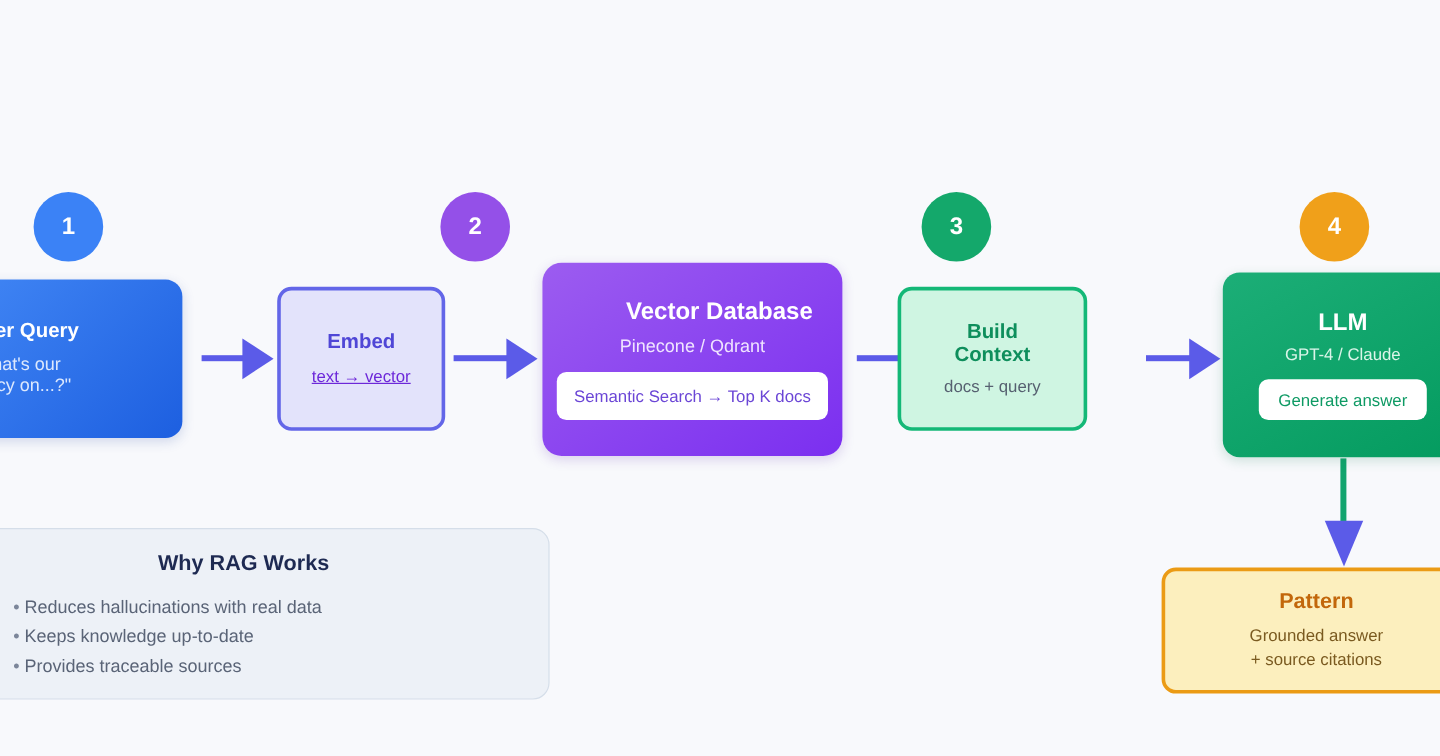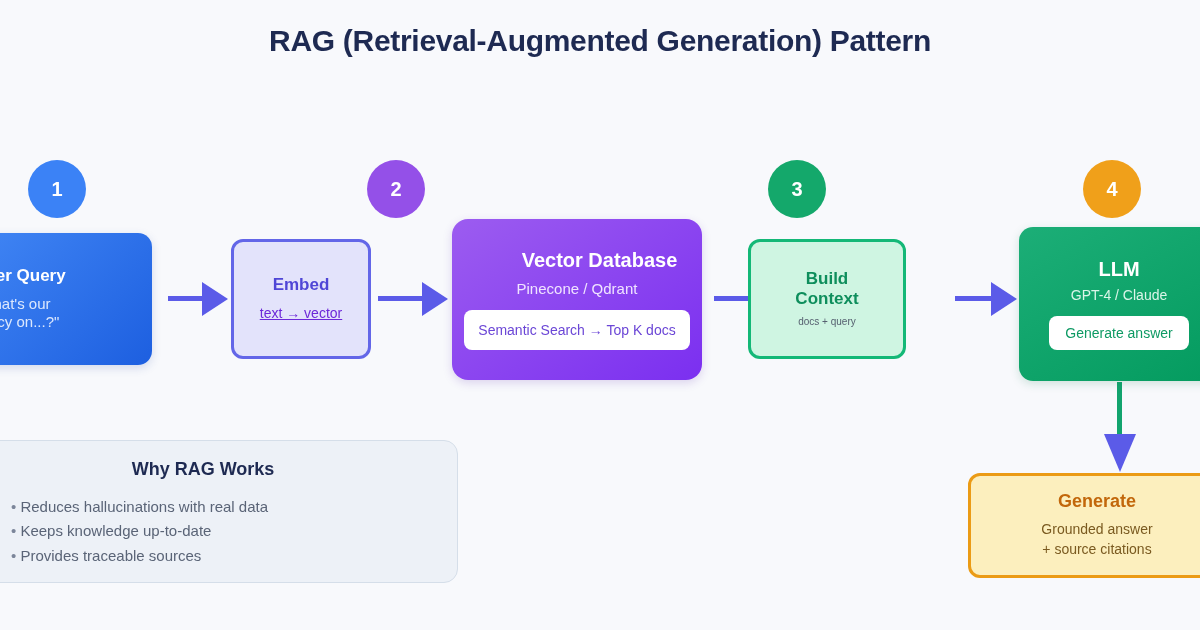--- a/index.html
+++ b/index.html
@@ -83,21 +83,21 @@
   }
 
   
   .node-ctx {
     left: 748px; top: 239px; width: 158px; height: 120px;
     background: #CFF5E2;
     border: 3px solid #14B877;
     border-radius: 12px;
   }
   .node-ctx .node-title { font-size: 17px; color: #0E8E5C; margin-bottom: 8px; }
-  .node-ctx .node-sub   { font-size: 10px; color: #566070; }
+  .node-ctx .node-sub   { font-size: 14px; color: #566070; }
 
   
   .node-llm {
     left: 1019px; top: 227px; width: 200px; height: 154px;
     background: linear-gradient(150deg, #1CAE77 0%, #049B5F 100%);
     border-radius: 14px;
     box-shadow: 0 3px 10px rgba(20,120,80,0.18);
   }
   .node-llm .node-title { font-size: 20px; color: #FFFFFF; margin-bottom: 6px; }
   .node-llm .node-sub   { font-size: 14px; color: #DAF5E9; margin-bottom: 11px; }
@@ -173,21 +173,20 @@
     font-size: 15px; color: #5A6477;
     line-height: 1.62;
   }
   .panel-list li::before { content: "• "; color: #7C869A; }
 </style>
 </head>
 <body>
 
 <div id="canvas">
 
-  <div class="title">RAG (Retrieval-Augmented Generation) Pattern</div>
 
   <div class="badge badge-1">1</div>
   <div class="badge badge-2">2</div>
   <div class="badge badge-3">3</div>
   <div class="badge badge-4">4</div>
 
   <div class="node node-query">
     <div class="node-title">User Query</div>
     <div class="node-sub" style="white-space:pre-line">"What's our
 policy on...?"</div>
@@ -235,21 +234,21 @@
     <div class="node-sub">GPT-4 / Claude</div>
     <div class="pill-green">Generate answer</div>
   </div>
 
   <div class="arrow-v">
     <div class="shaft-v"></div>
     <div class="head-v"></div>
   </div>
 
   <div class="node node-resp">
-    <div class="node-title">Generate</div>
+    <div class="node-title">Pattern</div>
     <div class="node-sub" style="white-space:pre-line">Grounded answer
 + source citations</div>
   </div>
 
   <div class="panel">
     <div class="panel-title">Why RAG Works</div>
     <ul class="panel-list">
       <li>Reduces hallucinations with real data</li>
       <li>Keeps knowledge up-to-date</li>
       <li>Provides traceable sources</li>

